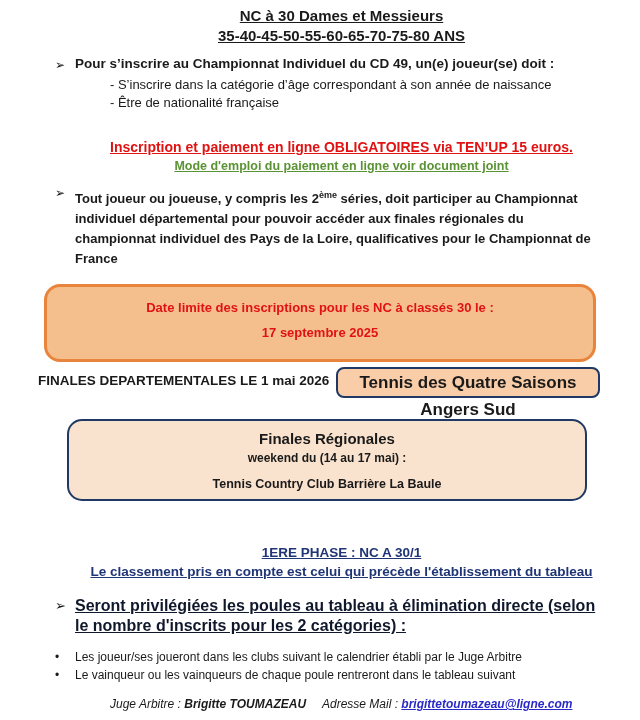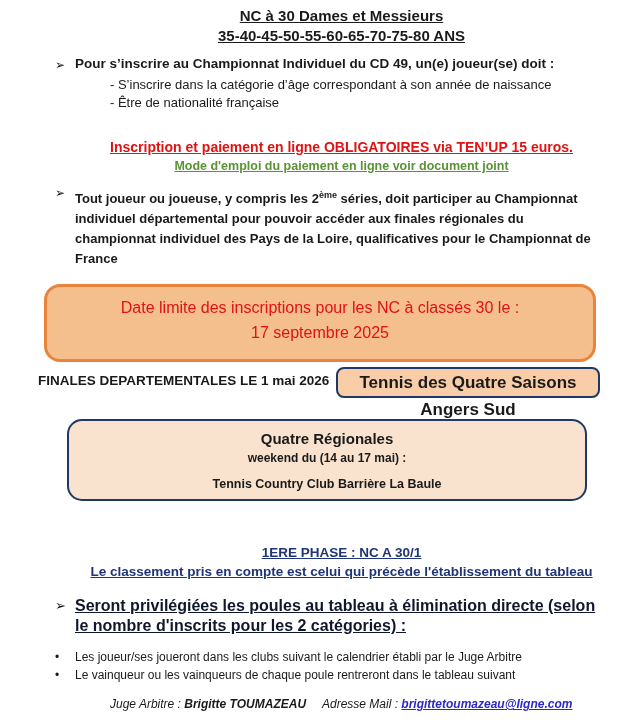--- a/index.html
+++ b/index.html
@@ -34,21 +34,21 @@
   .note{top:251px;font-size:12.5px;line-height:16.5px;font-weight:bold;font-style:italic;color:var(--note-blue);white-space:pre-wrap;}
 
   .deadline-box{
     top:284px;left:44px;width:546px;height:64px;
     background:var(--orange-fill);
     border:3px solid var(--orange-border);
     border-radius:16px;
     text-align:center;
     padding-top:8px;
   }
-  .deadline-box div{font-size:16px;line-height:25px;font-weight:normal;color:var(--red);}
+  .deadline-box div{font-size:13px;line-height:25px;font-weight:bold;color:var(--red);}
 
   .findep{top:373px;left:38px;font-size:13.5px;font-weight:bold;}
 
   .venue-box{
     top:367px;left:336px;width:260px;height:27px;
     background:var(--peach-fill);
     border:2px solid var(--navy-border);
     border-radius:8px;
     text-align:center;line-height:27px;
     font-size:17px;font-weight:bold;
@@ -111,21 +111,21 @@
 
   <div class="abs deadline-box">
     <div>Date limite des inscriptions pour les NC à classés 30 le :</div>
     <div>17 septembre 2025</div>
   </div>
 
   <div class="abs findep">FINALES DEPARTEMENTALES LE 1 mai 2026</div>
   <div class="abs venue-box">Tennis des Quatre Saisons Angers Sud</div>
 
   <div class="abs regional-box">
-    <div class="regional-title">Quatre Régionales</div>
+    <div class="regional-title">Finales Régionales</div>
     <div class="regional-dates">weekend du (14 au 17 mai) :</div>
     <div class="regional-venue">Tennis Country Club Barrière La Baule</div>
   </div>
 
   <div class="abs center phase-title"><span class="u">1ERE PHASE : NC A 30/1</span></div>
   <div class="abs center phase-sub"><span class="u">Le classement pris en compte est celui qui précède l'établissement du tableau</span></div>
 
   <span class="arrow pools-arrow">➢</span>
   <div class="abs pools-text">Seront privilégiées les poules au tableau à élimination directe  (selon le nombre d'inscrits pour les 2 catégories) :</div>
 

